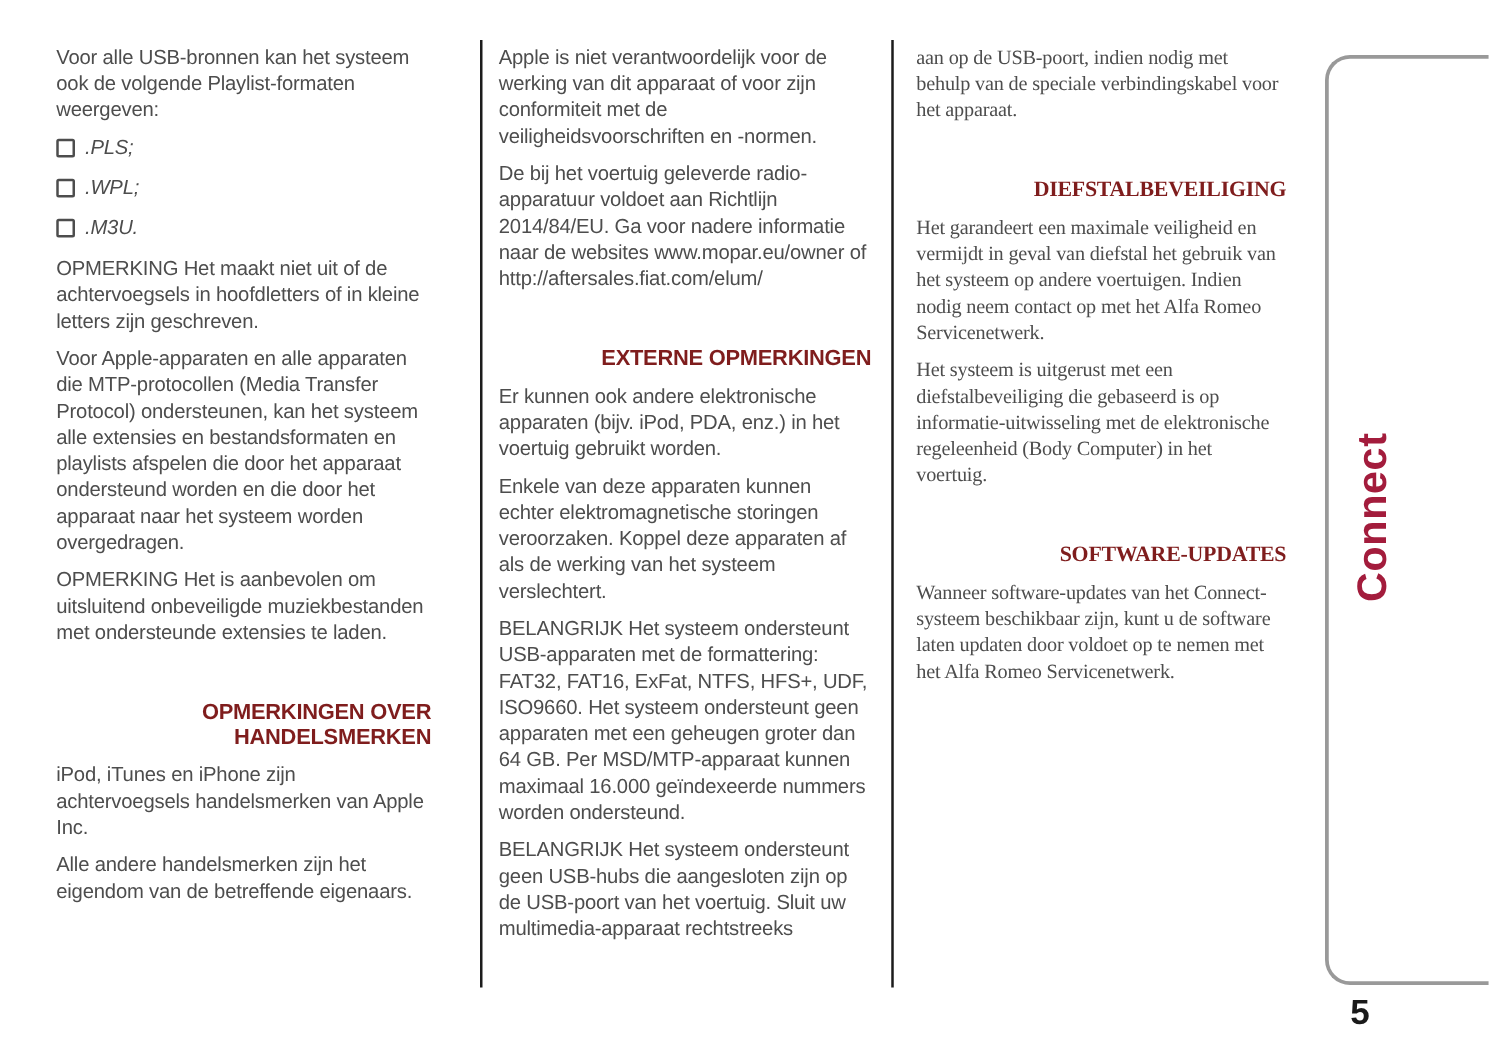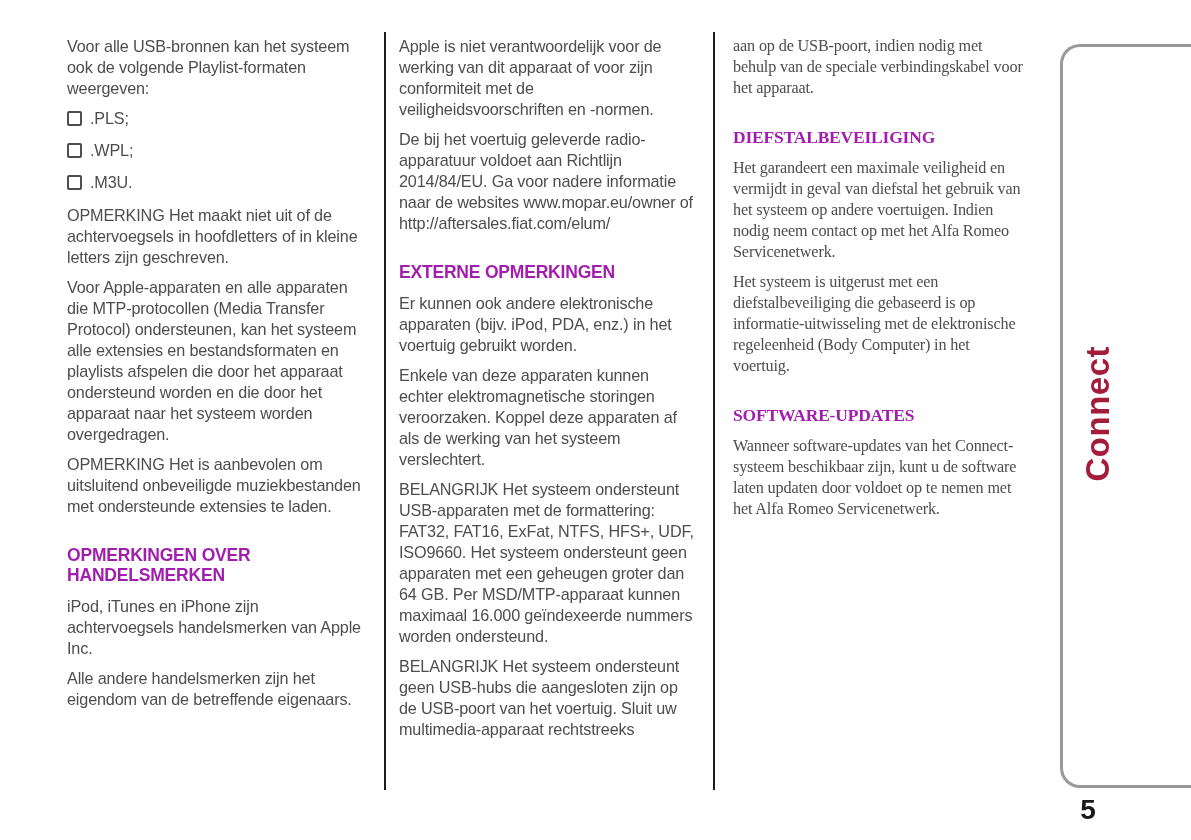--- a/index.html
+++ b/index.html
@@ -16,47 +16,49 @@
     overflow: hidden;
   }
   .col {
     position: absolute;
     top: 36px;
     color: #4d4d4d;
     font-size: 16.2px;
     line-height: 21px;
     letter-spacing: -0.15px;
   }
-  #col-0 { left: 67px;  width: 300px; }
+  #col-0 { left: 45px;  width: 300px; }
   #col-1 { left: 399px; width: 298px; }
   #col-2 { left: 733px; width: 296px; font-family: Liberation Serif, serif; }
 
   .divider {
     position: absolute;
     top: 32px;
     width: 2px;
     height: 758px;
     background: #1c1c1c;
   }
   #divider-1 { left: 384px; }
   #divider-2 { left: 713px; }
 
   .para { margin: 0 0 9px 0; }
   .heading {
-    color: #a21caf;
+    color: #7f1d1d;
     font-weight: bold;
     font-size: 17.5px;
     line-height: 20px;
     letter-spacing: -0.2px;
-    margin: 28px 0 11px 0;
+    margin: 42px 0 11px 0;
+    text-align: right;
   }
   .bullet-list {
     list-style: none;
     margin: 4px 0 12px 0;
     padding: 0;
+    font-style: italic;
   }
   .bullet-list li {
     display: flex;
     align-items: center;
     margin: 0 0 11px 0;
   }
   .square-icon {
     display: inline-block;
     width: 11px;
     height: 11px;

